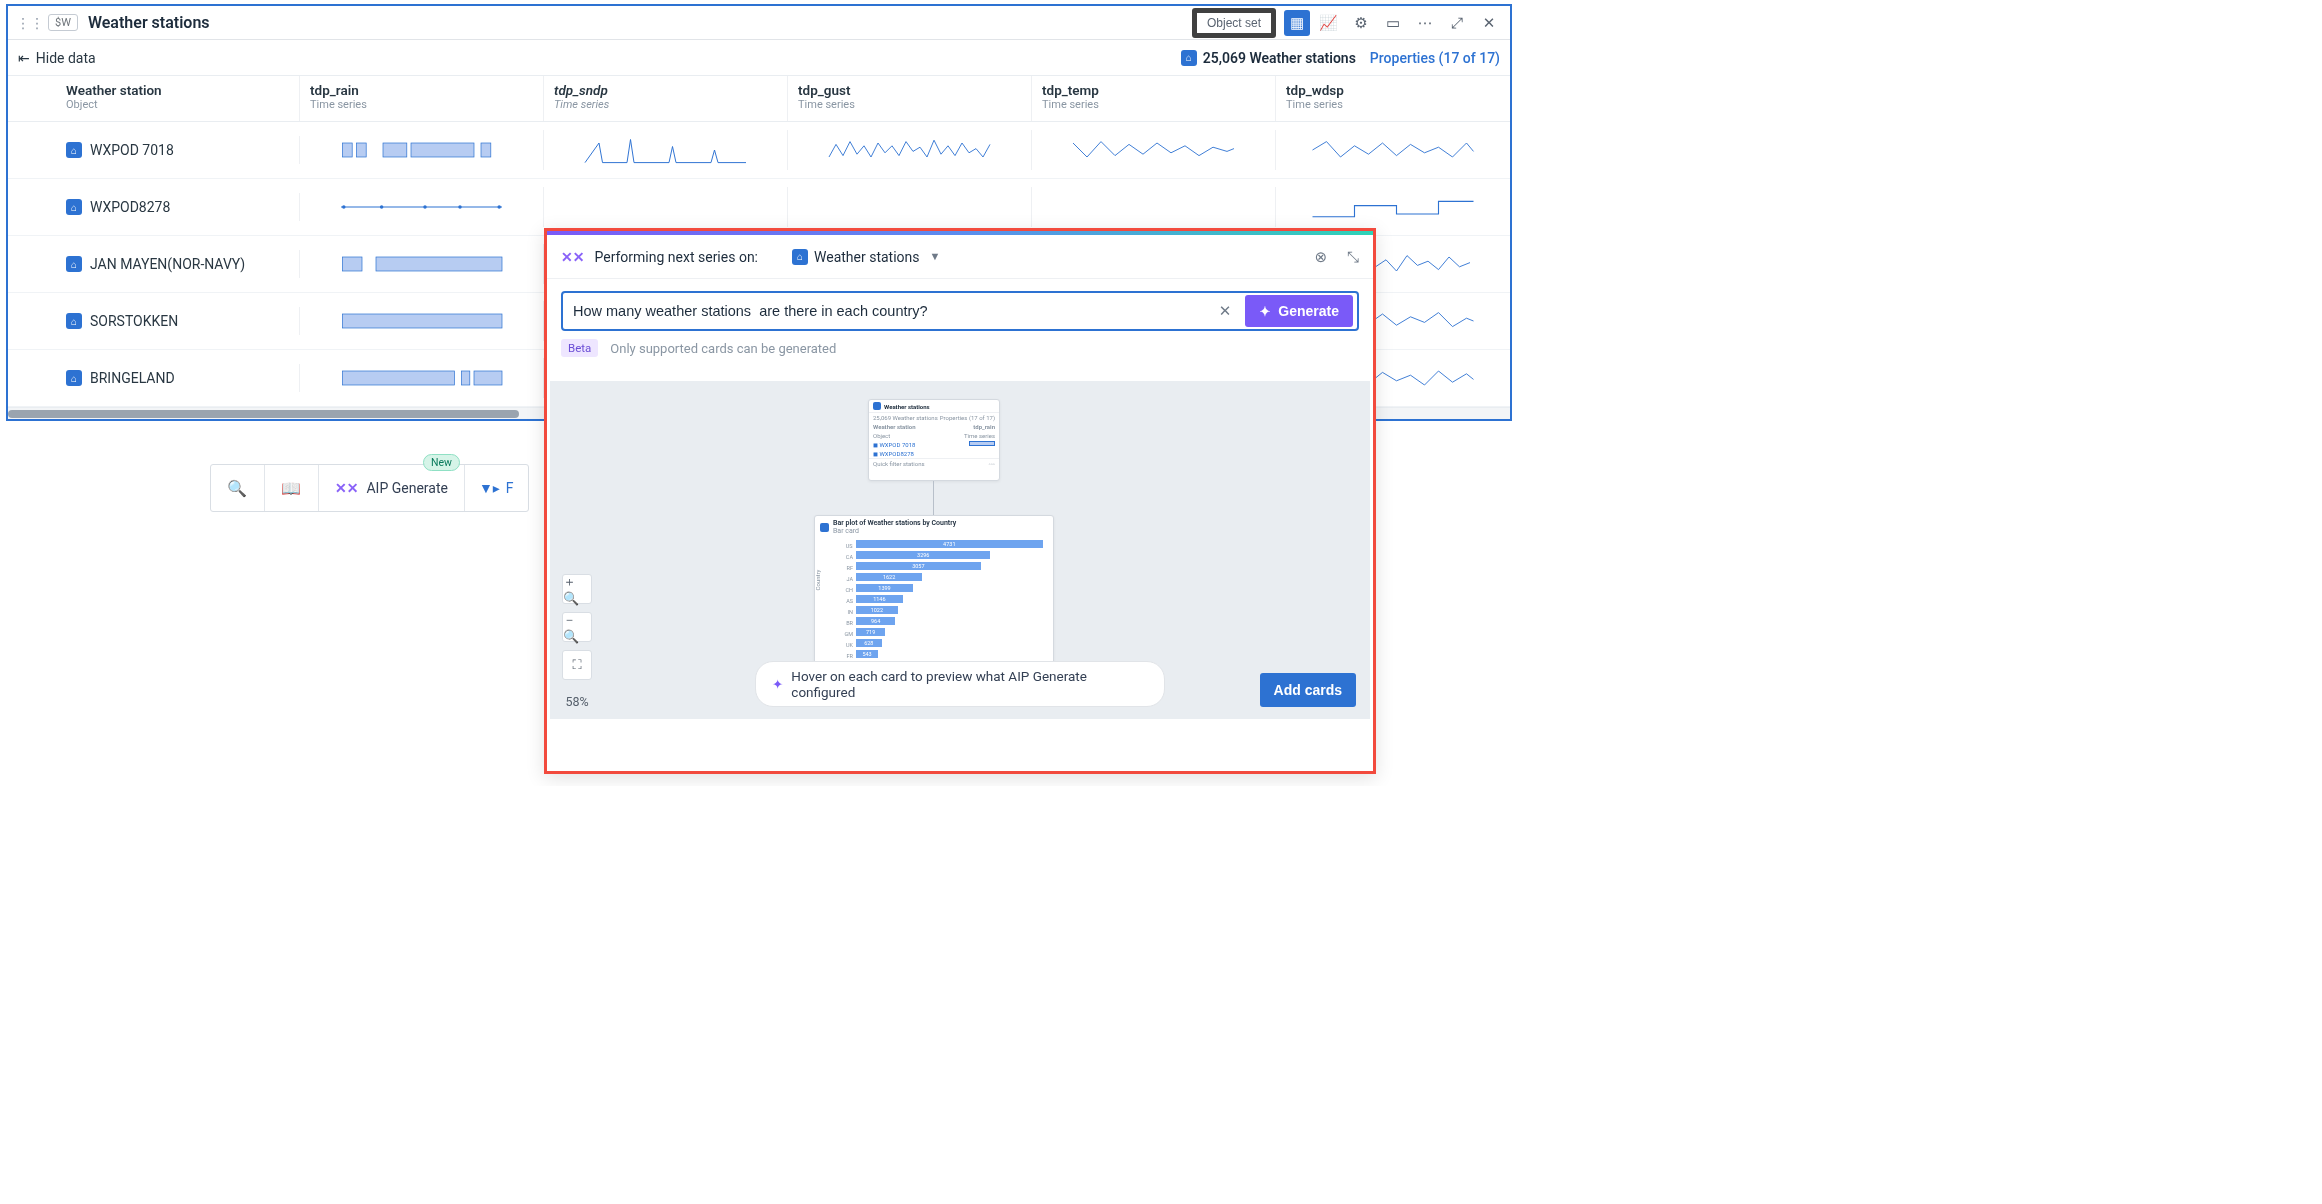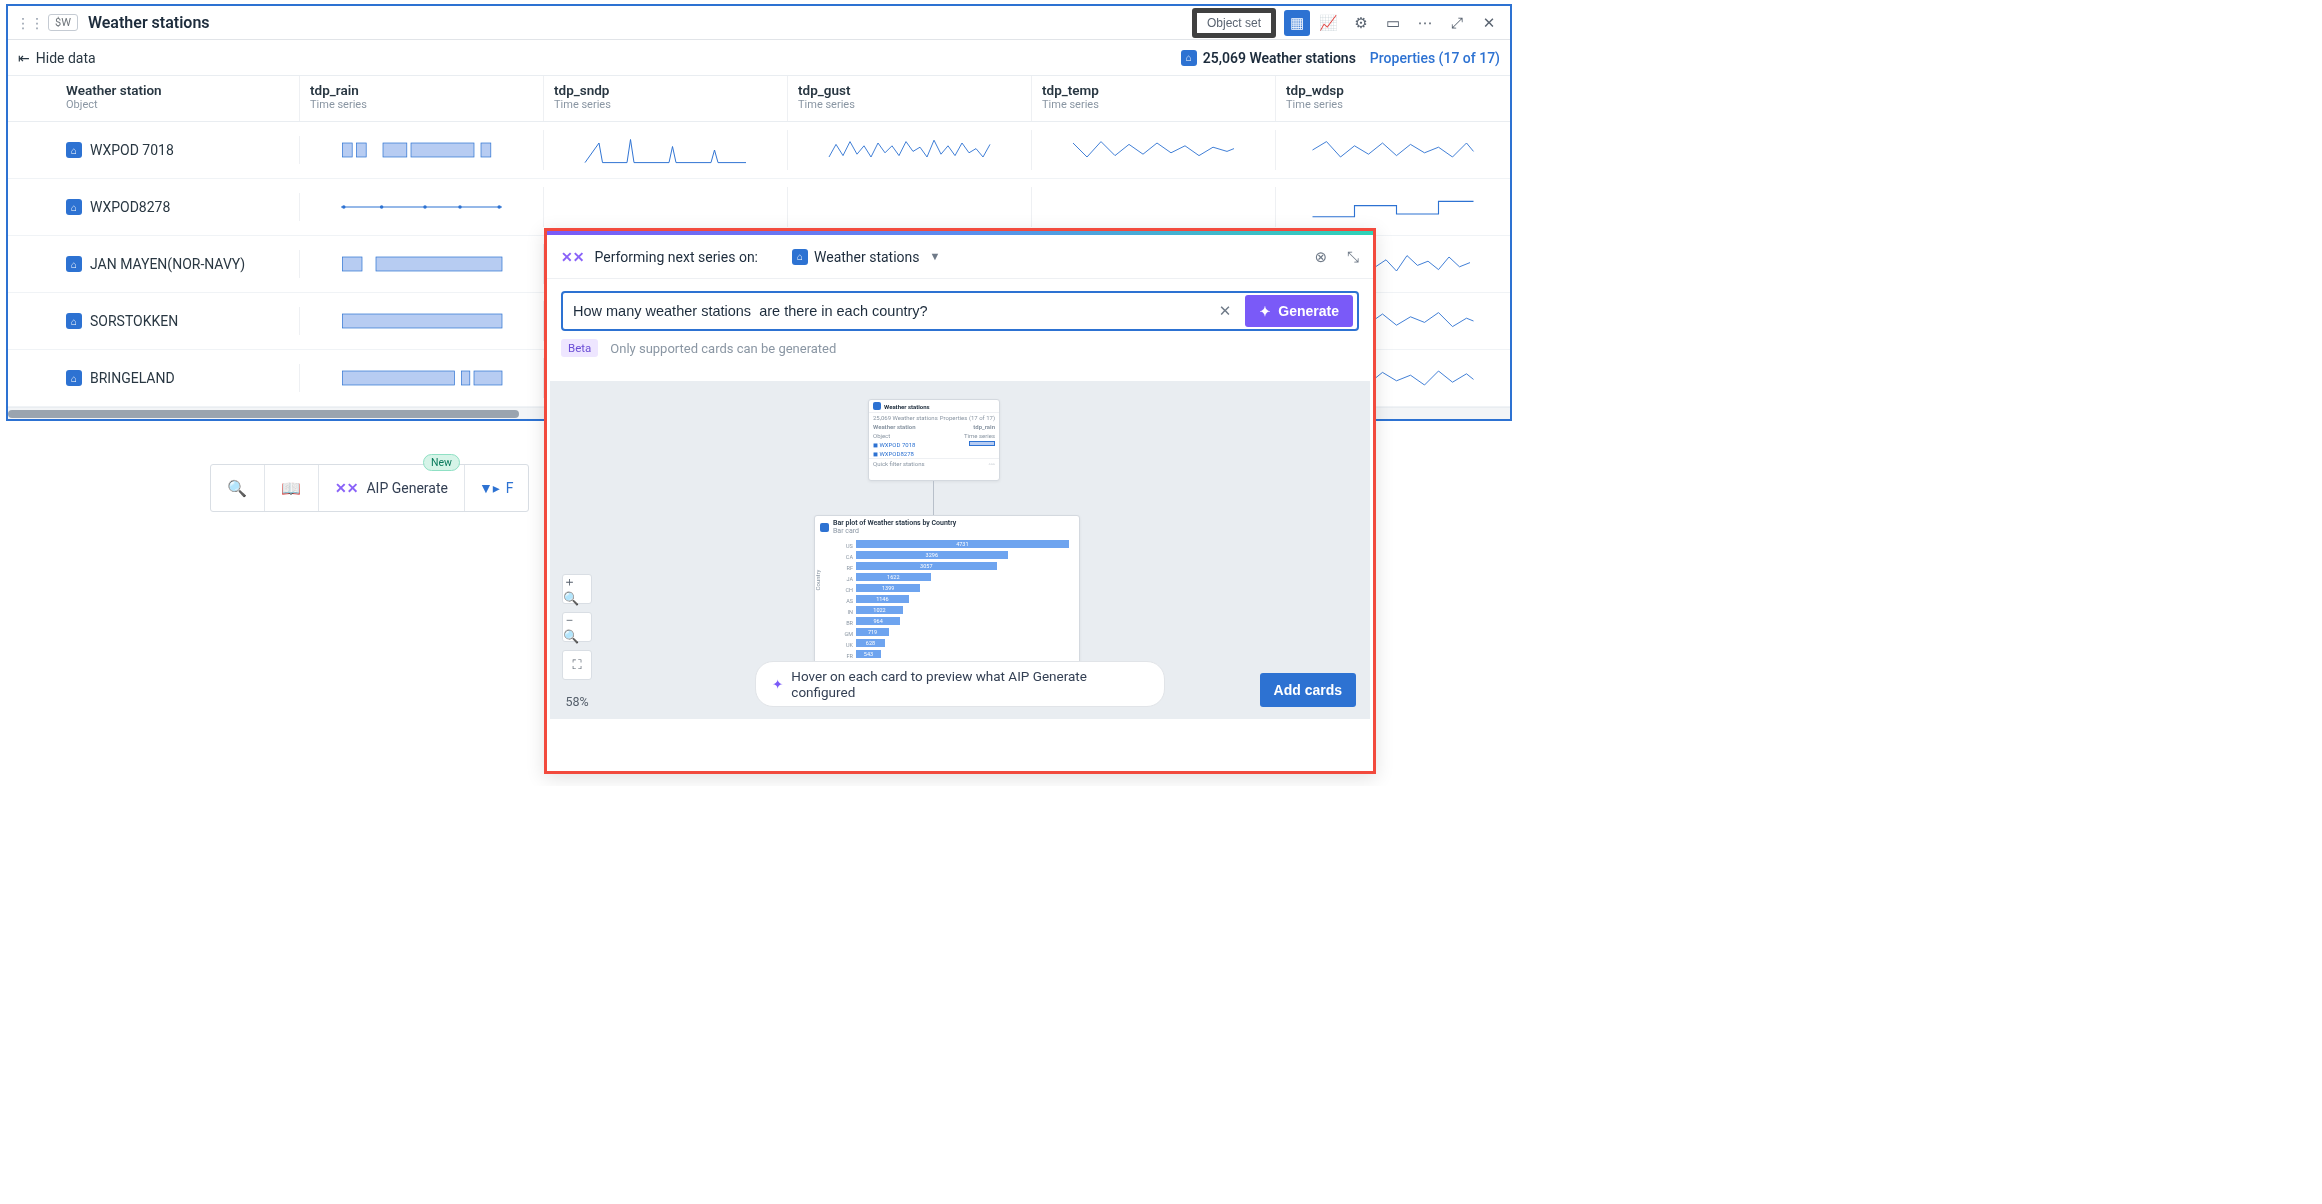--- a/index.html
+++ b/index.html
@@ -62,21 +62,21 @@
 
   
   .tbl { width:100%; }
   .tbl-head-row { display:flex; height:46px; border-bottom:1px solid #e9edf1; }
   .col { padding:6px 10px; border-right:1px solid #eef0f3; }
   .col-name { font-size:13.5px; font-weight:600; color:#293742; }
   .col-sub { font-size:11px; color:#8a96a3; }
   .c0{width:48px; border-right:none;}
   .c1{width:244px;}
   .c2{width:244px;}
-  .c3{width:244px;}
+  .c3{width:244px;font-style:italic;}
   .c4{width:244px;}
   .c5{width:244px;}
   .c6{flex:1; border-right:none;}
 
   .tbl-body .row { display:flex; height:57px; border-bottom:1px solid #f0f3f6; align-items:center;}
   .row .c1 { display:flex; align-items:center; gap:8px; font-size:14px; color:#293742;}
   .spark { height:40px; display:flex; align-items:center;}
   .spark svg { width:100%; height:100%; }
 
   .hscroll { height:12px; background:#f3f5f7; border-top:1px solid #e9edf1; position:relative;}
@@ -133,21 +133,21 @@
   .zoom-btn{ width:30px; height:30px; background:#fff; border:1px solid #d9dee4; border-radius:3px; display:flex; align-items:center; justify-content:center; color:#56606c;}
   .zoom-lbl{font-size:12.5px; color:#56606c; margin-top:6px; text-align:center;}
 
   
   .mini-card{position:absolute; background:#fff; border:1px solid #d4d9df; border-radius:3px; box-shadow:0 1px 3px rgba(0,0,0,.06);}
   .mini1{left:318px; top:18px; width:132px; height:82px; font-size:6px;}
   .mini1 .mhdr{display:flex; align-items:center; gap:3px; padding:2px 4px; border-bottom:1px solid #eef0f3;}
   .mini1 .mhdr .mico{width:8px;height:8px;background:#2d72d2;border-radius:2px;}
   .mini1 .mrow{display:flex; justify-content:space-between; padding:1px 4px; color:#8a96a3;}
   .mini-connector{position:absolute; left:383px; top:100px; width:1px; height:34px; background:#b8c0ca;}
-  .mini2{left:264px; top:134px; width:266px; height:150px; font-size:7px;}
+  .mini2{left:264px; top:134px; width:240px; height:150px; font-size:7px;}
   .mini2 .mhdr{display:flex; align-items:center; gap:4px; padding:3px 5px;}
   .mini2 .mhdr .mico{width:9px;height:9px;background:#2d72d2;border-radius:2px;}
   .mini2 .chart{padding:2px 10px 4px 24px; position:relative; height:118px;}
   .hbar{height:8px; background:#6ea4ef; margin-bottom:3px; display:flex; align-items:center; justify-content:center; color:#fff; font-size:5.5px;}
   .ylab{position:absolute; left:2px; top:50%; transform:rotate(-90deg) translateX(10px); transform-origin:left; font-size:6px; color:#8a96a3;}
   .xticks{display:flex; justify-content:space-between; font-size:5.5px; color:#8a96a3; padding:0 2px;}
 
   .hint-pill{
     position:absolute; bottom:12px; left:50%; transform:translateX(-50%);
     background:#fff; border:1px solid #e1e4e8; border-radius:18px;

